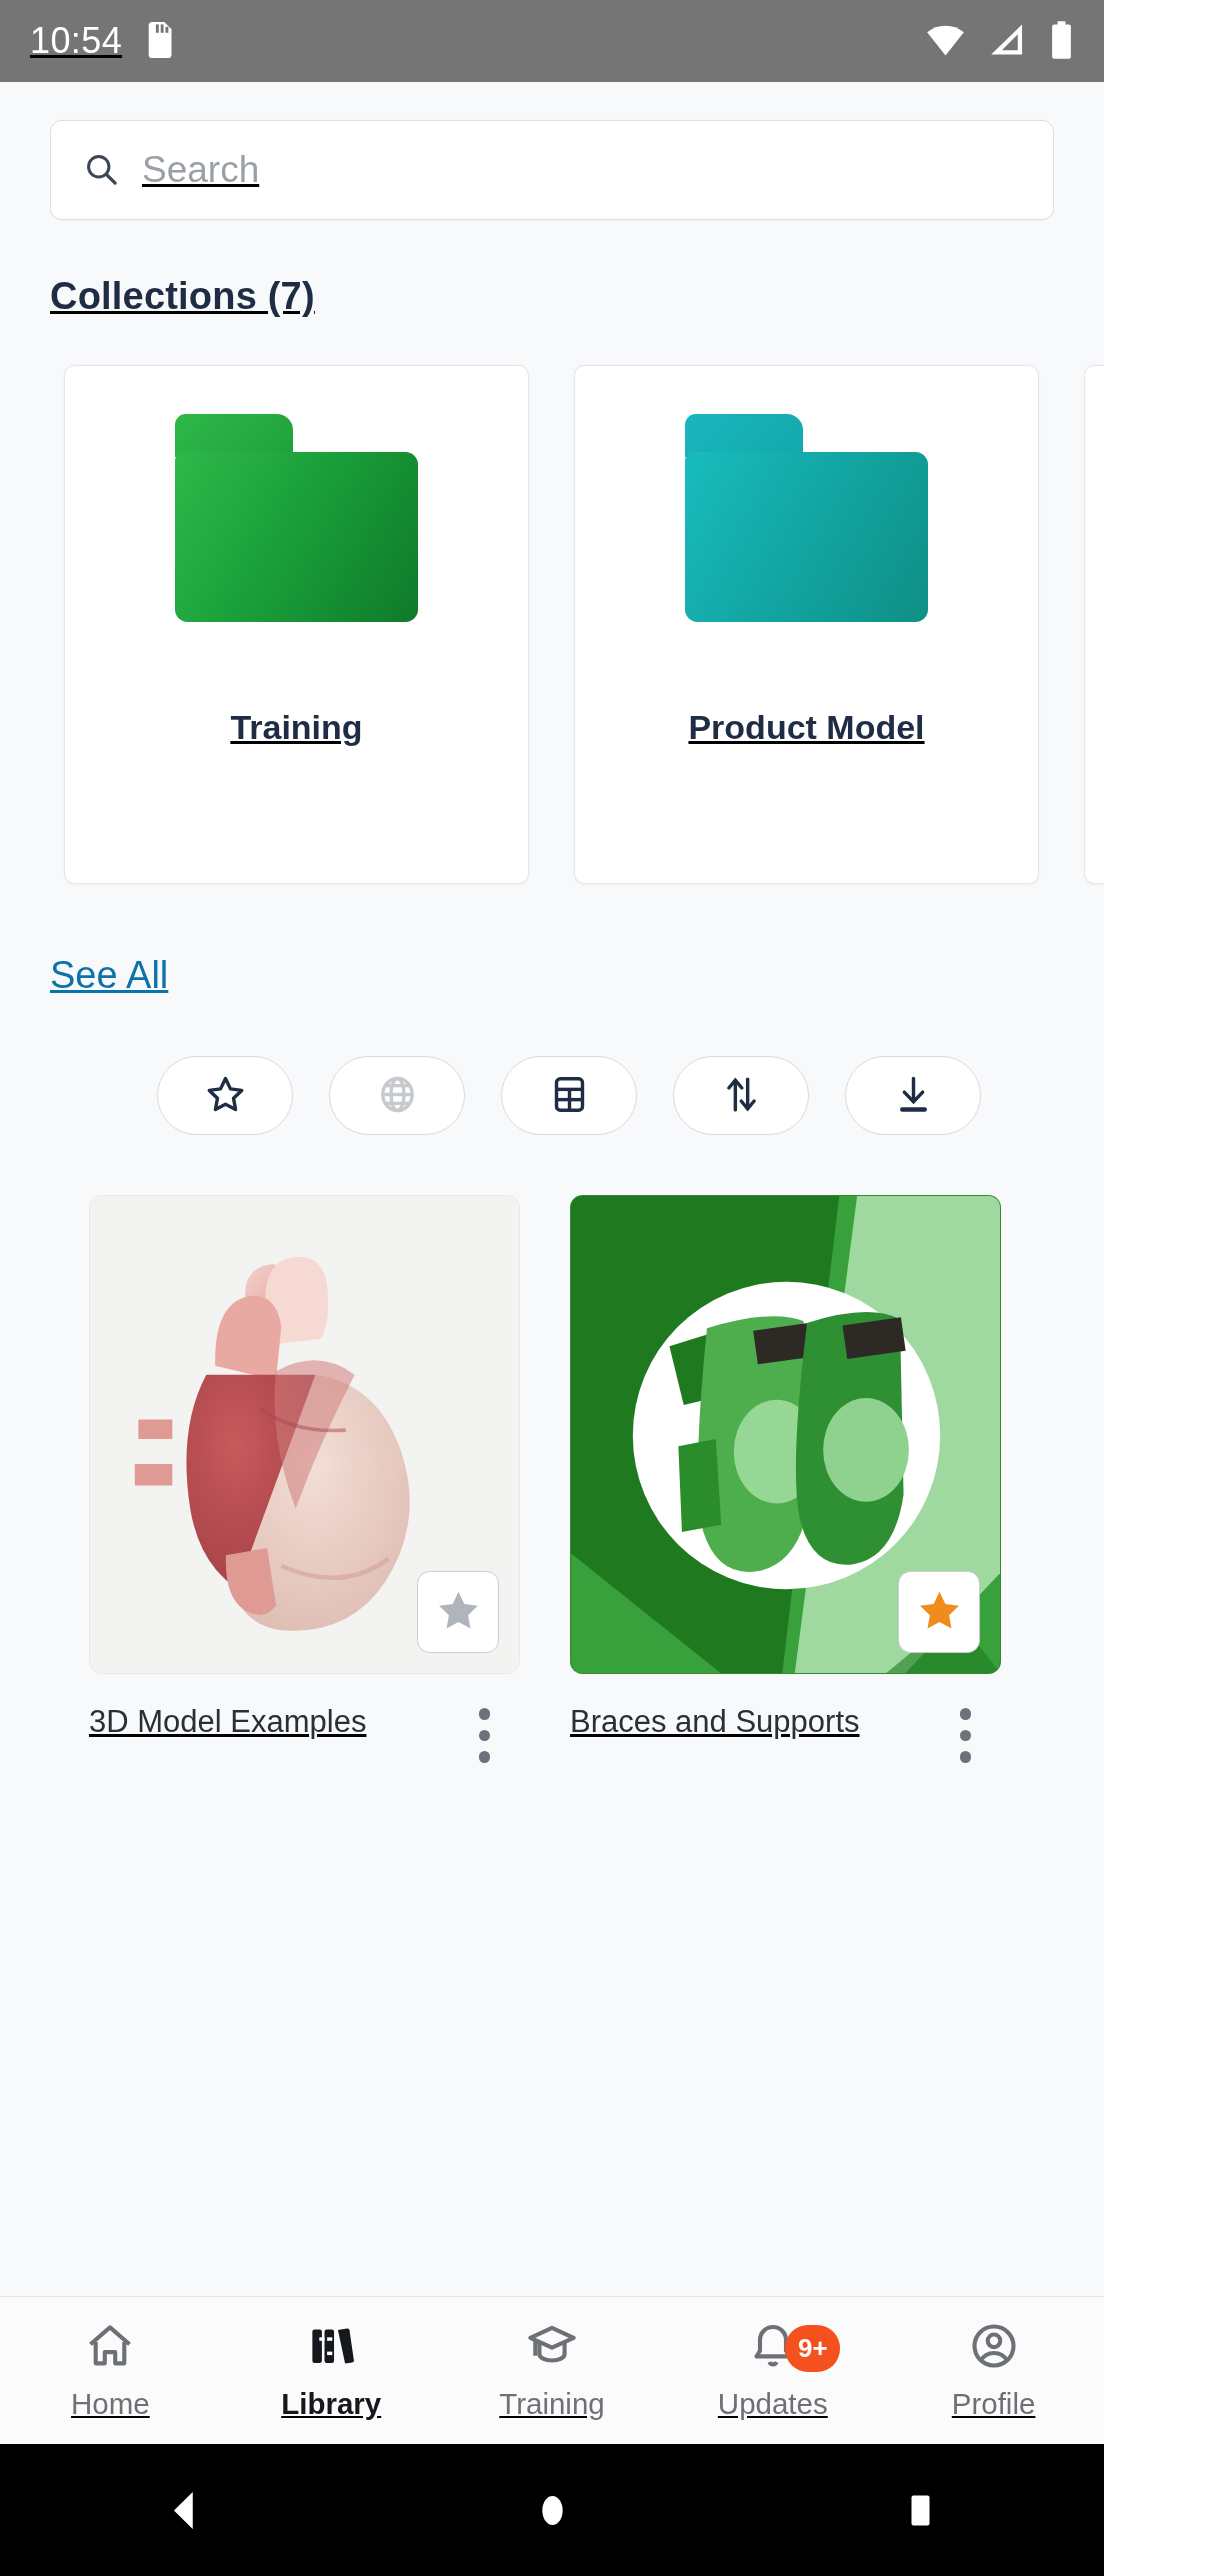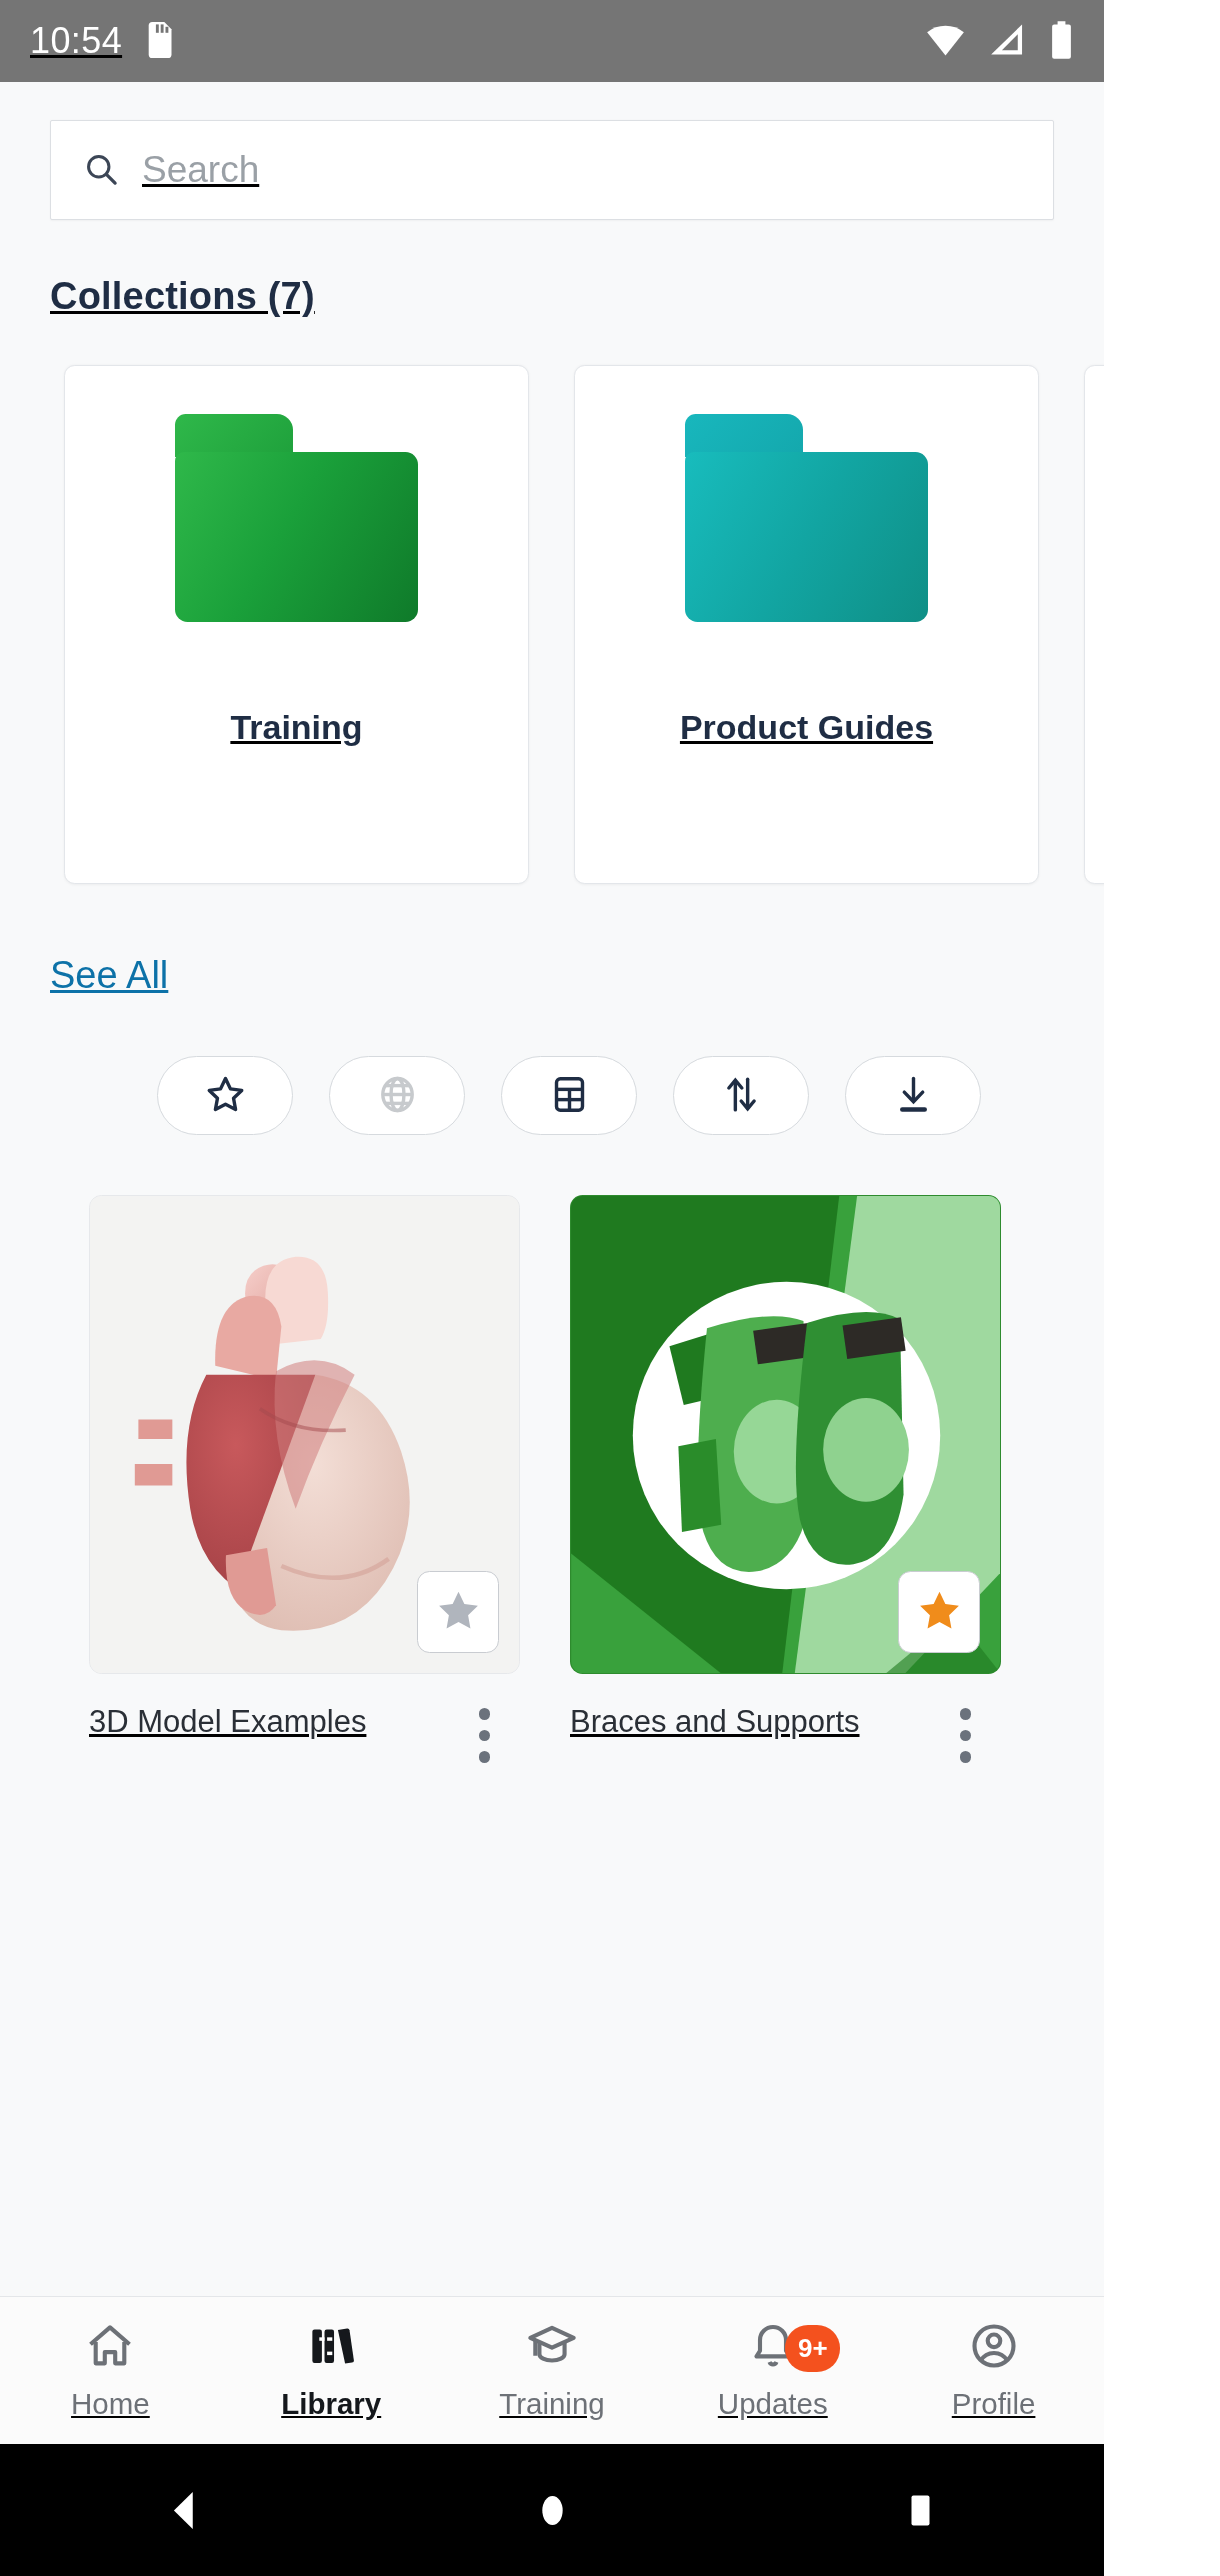--- a/index.html
+++ b/index.html
@@ -23,21 +23,21 @@
   .sb-icon{ display:block; }
 
   
   .content{
     flex:1 1 auto; background:#f8f9fa; position:relative; overflow:hidden;
   }
 
   
   .search-wrap{ padding:38px 50px 0 50px; }
   .search-box{
-    height:100px; background:#ffffff; border:0.9px solid #dcdfe3; border-radius:2px;
+    height:100px; background:#ffffff; border:0.9px solid #dcdfe3; border-radius:12px;
     display:flex; align-items:center; padding:0 32px; gap:23px;
     box-shadow:0 0.9px 1.8px rgba(0,0,0,.04);
     justify-content:flex-end;
   }
   .search-input{
     border:0; outline:0; background:transparent; flex:1;
     font-family:"Liberation Sans", sans-serif; font-size:37px; color:#20293a;
   }
   .search-input::placeholder{ color:#9aa0a6; }
 
@@ -200,21 +200,21 @@
           <div class="body" style="background:linear-gradient(120deg,#2fb84a 0%,#1aa03a 45%,#0f7a2a 100%)"></div>
         </div>
         <div class="coll-name">Training</div>
       </div>
 
       <div class="coll-card">
         <div class="folder">
           <div class="tab" style="background:linear-gradient(135deg,#18b7bd,#14a8ad)"></div>
           <div class="body" style="background:linear-gradient(120deg,#18bcbd 0%,#12a5a2 50%,#0f8f86 100%)"></div>
         </div>
-        <div class="coll-name">Product Guides</div>
+        <div class="coll-name">Product Model</div>
       </div>
 
       <div class="coll-card">
         <div class="folder">
           <div class="tab" style="background:#000000"></div>
           <div class="body" style="background:#000000"></div>
         </div>
 
       </div>
 

